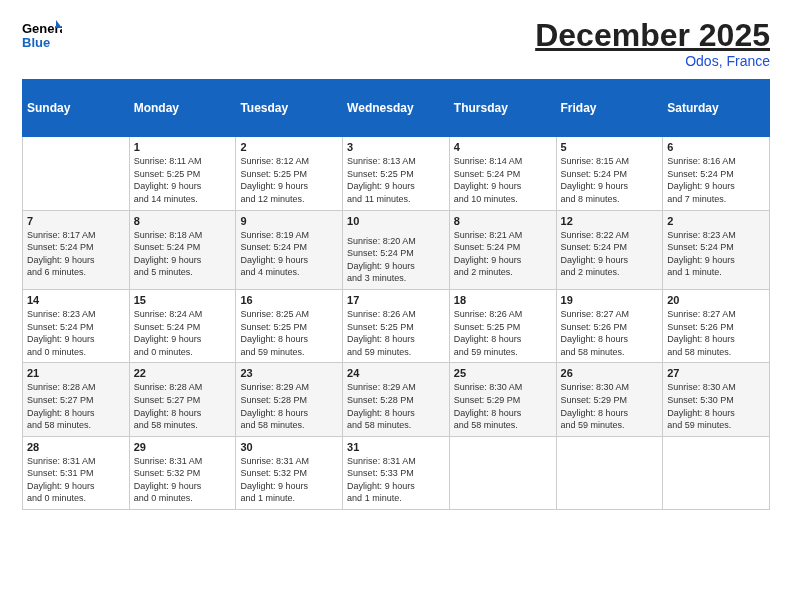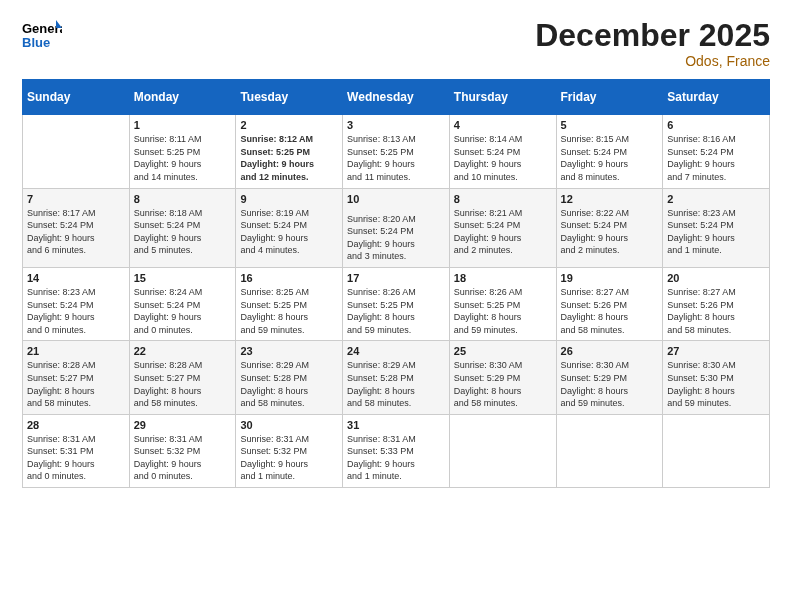--- a/index.html
+++ b/index.html
@@ -28,36 +28,37 @@
       gap: 4px;
     }
     .title-block {
       text-align: right;
     }
     .month-title {
       font-size: 32px;
       font-weight: bold;
       color: #222;
       line-height: 1.1;
+      text-decoration: underline;
     }
     .location {
       font-size: 14px;
-      color: #a16207;
+      color: #1d4ed8;
     }
     table {
       width: 100%;
       border-collapse: collapse;
       table-layout: fixed;
     }
     thead tr th {
       background: #1565c0;
       color: #fff;
       font-size: 12px;
       font-weight: bold;
-      padding: 10px 4px;
+      padding: 21px 4px;
       text-align: left;
       border: 1px solid #1565c0;
     }
     tbody tr td {
       border: 1px solid #ccc;
       vertical-align: top;
       padding: 4px 4px 4px 4px;
       min-height: 80px;
       font-size: 9.5px;
       color: #222;
@@ -119,21 +120,21 @@
           <td class="empty-cell"></td>
           <td>
             <span class="day-num">1</span>
             <div class="day-info" style="white-space: pre-line;">Sunrise: 8:11 AM
 Sunset: 5:25 PM
 Daylight: 9 hours
 and 14 minutes.</div>
           </td>
           <td>
             <span class="day-num">2</span>
-            <div class="day-info" style="white-space: pre-line; font-weight: bold;">Sunrise: 8:12 AM
+            <div class="day-info" style="white-space: pre-line;">Sunrise: 8:12 AM
 Sunset: 5:25 PM
 Daylight: 9 hours
 and 12 minutes.</div>
           </td>
           <td>
             <span class="day-num">3</span>
             <div class="day-info" style="white-space: pre-line;">Sunrise: 8:13 AM
 Sunset: 5:25 PM
 Daylight: 9 hours
 and 11 minutes.</div>

